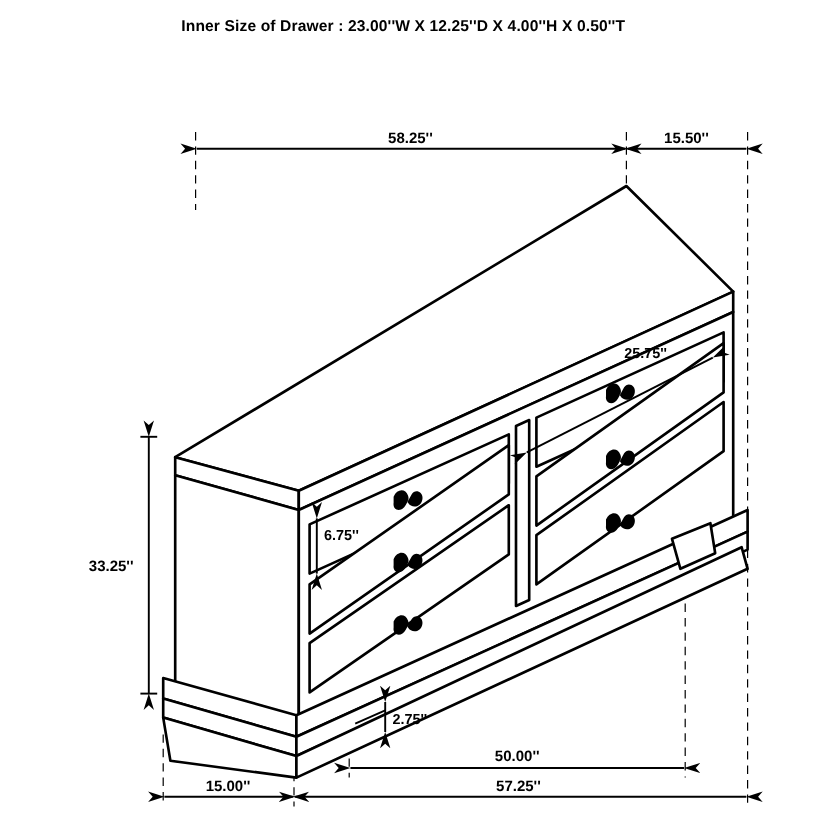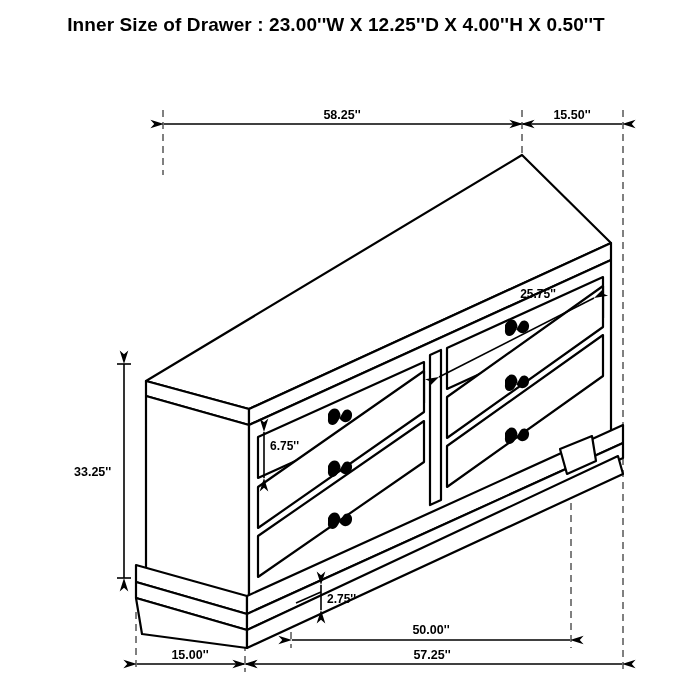--- a/index.html
+++ b/index.html
@@ -19,21 +19,21 @@
     position: relative;
     width: 700px;
     height: 700px;
   }
   .title {
     position: absolute;
     top: 14px;
     left: 0;
     width: 672px;
     text-align: center;
-    font-size: 19px;
+    font-size: 13px;
     font-weight: bold;
     letter-spacing: 0.1px;
   }
   svg.diagram {
     position: absolute;
     top: 0;
     left: 0;
     width: 700px;
     height: 700px;
   }

